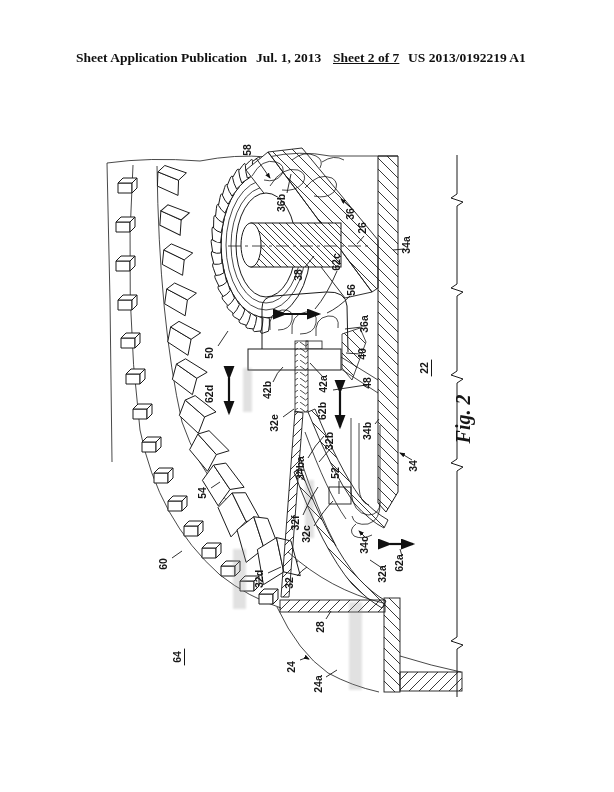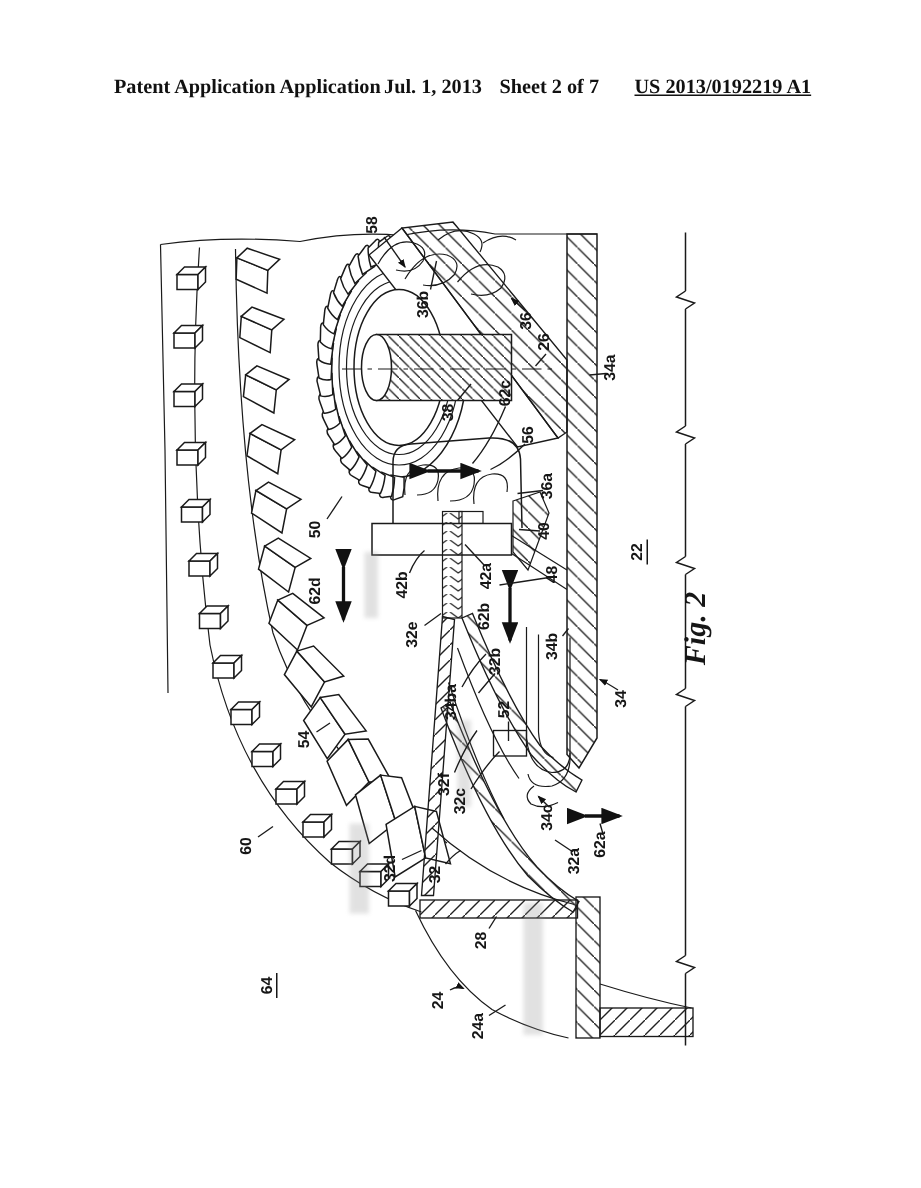--- a/index.html
+++ b/index.html
@@ -1,39 +1,39 @@
 <!DOCTYPE html>
 <html><head>
 <meta charset="utf-8">
 <style>
   html,body{margin:0;padding:0;background:#e8e8e8;}
   #sheet{position:relative;width:614px;height:792px;background:#ffffff;margin:0 auto;
          font-family:"Liberation Serif",serif;overflow:hidden;}
   .hdr{position:absolute;top:50px;font-weight:bold;font-size:13.5px;color:#111;white-space:nowrap;}
   #hdr-left{left:76px;}
   #hdr-date{left:256px;}
-  #hdr-sheet{left:333px;}
-  #hdr-right{left:423px;text-decoration:underline;}
+  #hdr-sheet{left:333px;text-decoration:underline;}
+  #hdr-right{left:408px;}
   #fig-wrap{position:absolute;left:0;top:0;width:614px;height:792px;}
   
   .ln{fill:none;stroke:#1a1a1a;stroke-width:1;}
   .ln2{fill:none;stroke:#1a1a1a;stroke-width:0.8;}
   .wfill{fill:#ffffff;stroke:#1a1a1a;stroke-width:1;}
   .wfill2{fill:#ffffff;stroke:#1a1a1a;stroke-width:0.8;}
   .leader{fill:none;stroke:#1a1a1a;stroke-width:0.9;}
   .ref{font-family:"Liberation Sans",sans-serif;font-size:10.5px;font-weight:700;fill:#161616;}
   .caption{font-family:"Liberation Serif",serif;font-size:20px;font-style:italic;font-weight:bold;fill:#161616;}
   .marrow{stroke:#111;stroke-width:2.2;fill:none;}
   .smudge{fill:#8f8f8f;opacity:0.26;filter:blur(1.3px);}
 </style>
 </head>
 <body>
 
 <div id="sheet">
-  <div class="hdr" id="hdr-left">Patent Application Application</div>
+  <div class="hdr" id="hdr-left">Sheet Application Publication</div>
   <div class="hdr" id="hdr-date">Jul. 1, 2013</div>
   <div class="hdr" id="hdr-sheet">Sheet 2 of 7</div>
   <div class="hdr" id="hdr-right">US 2013/0192219 A1</div>
 
   <div id="fig-wrap">
   <svg id="fig-svg" width="614" height="792" viewBox="0 0 614 792" xmlns="http://www.w3.org/2000/svg">
     <defs>
       <pattern id="hatchA" patternUnits="userSpaceOnUse" width="11" height="11">
         <path d="M-1,-1 L12,12" stroke="#222" stroke-width="0.9"></path>
       </pattern>

